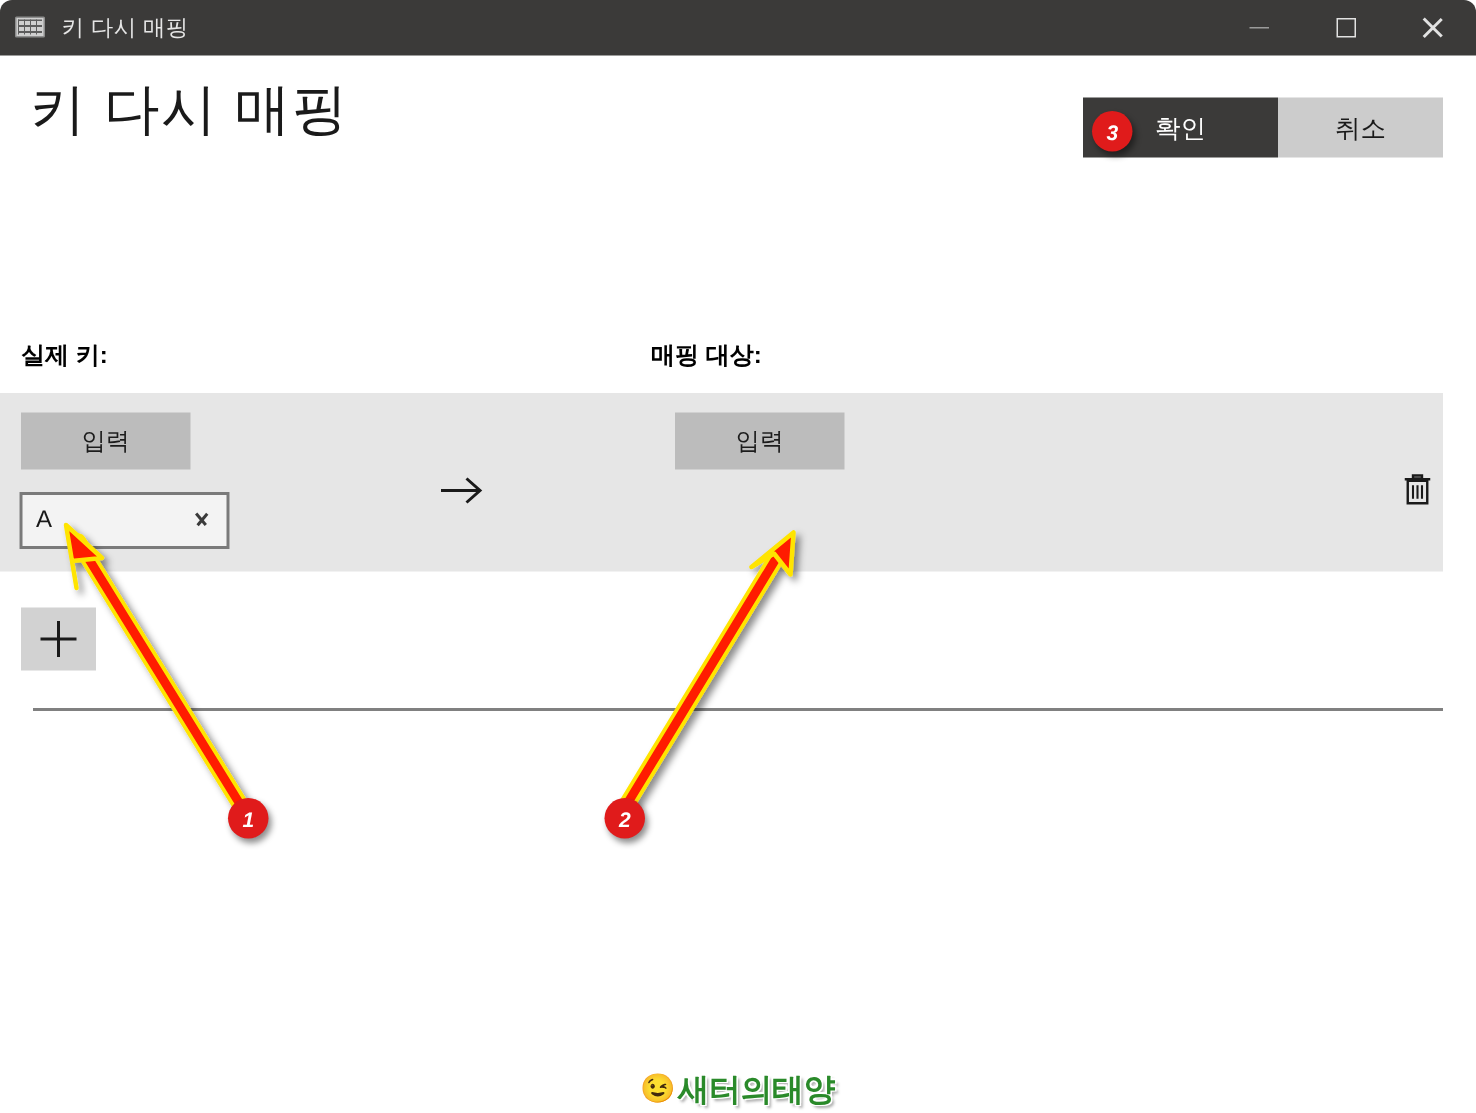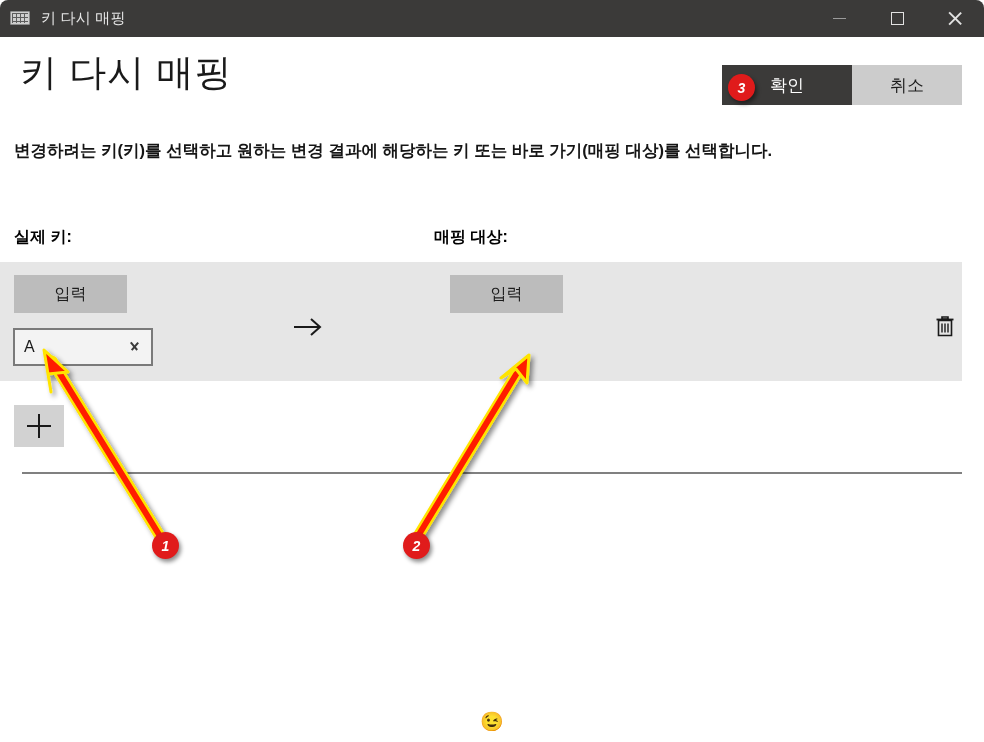--- a/index.html
+++ b/index.html
@@ -361,21 +361,20 @@
     </div>
   </div>
 
   <div class="page-title">키 다시 매핑</div>
 
   <div class="hdr-actions">
     <button class="btn-primary">확인</button>
     <button class="btn-secondary">취소</button>
   </div>
 
-  <div class="desc-bold">변경하려는 키(키)를 선택하고 원하는 변경 결과에 해당하는 키 또는 바로 가기(매핑 대상)를 선택합니다.</div>
 
   <div class="col-label left">실제 키:</div>
   <div class="col-label right">매핑 대상:</div>
 
   <div class="row-band"></div>
 
   <button class="type-btn left">입력</button>
   <div class="key-select left">
     <span class="val">A</span>
     <span class="chev"></span>
@@ -421,15 +420,16 @@
       <path d="M529 355 L527 383 L516 369 L501 378 Z" fill="#ff1a00" stroke="#ffe400" stroke-width="3" stroke-linejoin="round"></path>
     </g>
   </svg>
 
   <div class="badge" style="left:152px; top:532px;">1</div>
   <div class="badge" style="left:403px; top:532px;">2</div>
   <div class="badge" style="left:728px; top:74px;">3</div>
 
   <div class="watermark">
     <span class="wm-emoji">😉</span>
+    <span class="wm-name">새터의태양</span>
   </div>
 
 </div>
 
 </body></html>

